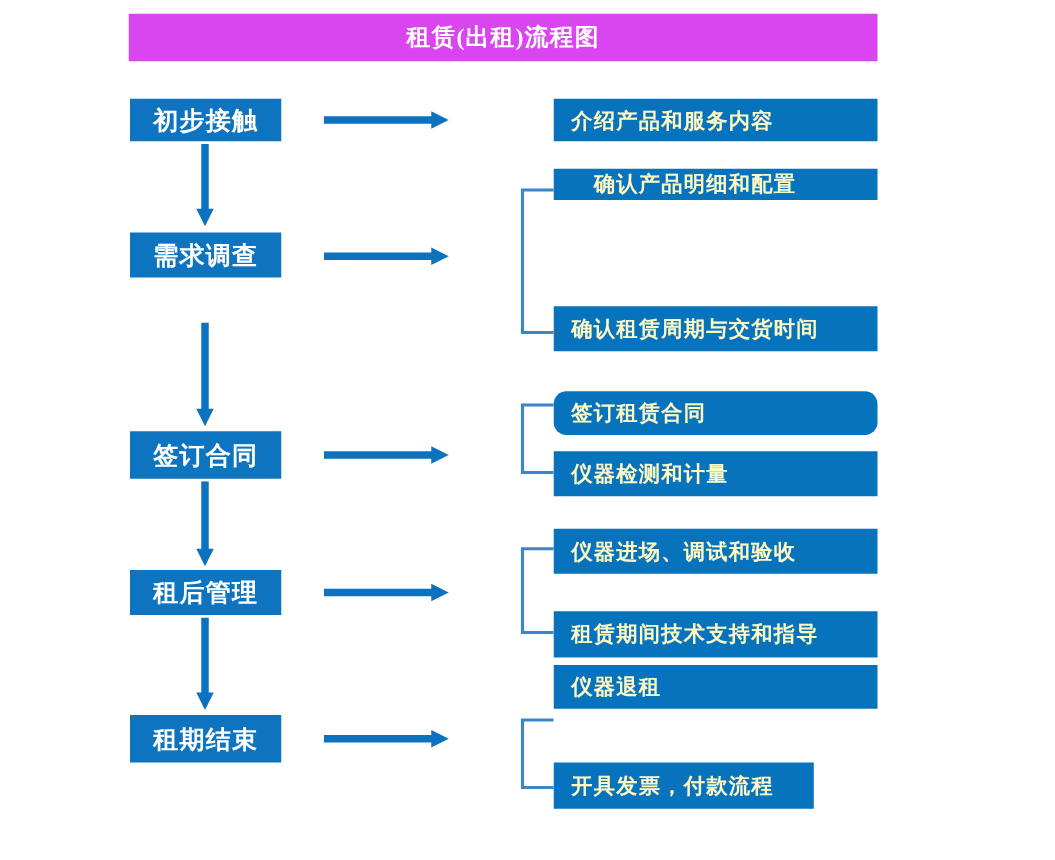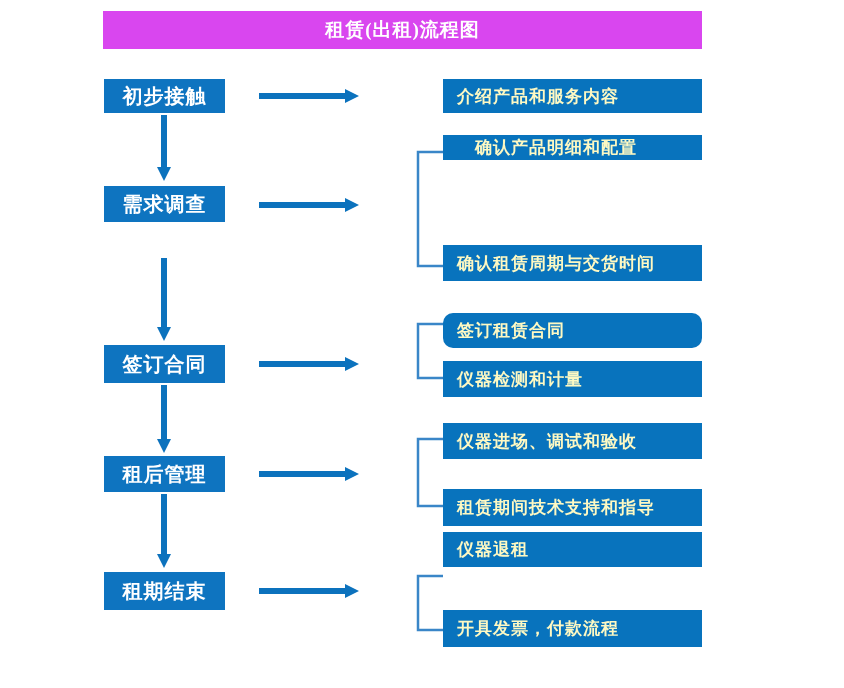--- a/index.html
+++ b/index.html
@@ -182,15 +182,15 @@
   <div class="detail-box" style="left:443px; top:489px; width:259px; height:37px;">租赁期间技术支持和指导</div>
 
   <div class="bracket" style="left:415px; top:574px; width:28px; height:58px;">
     <svg width="28" height="58" viewBox="0 0 28 58">
       <path d="M28 2 L3 2 L3 56 L28 56" fill="none" stroke="#3A86C8" stroke-width="2.5"></path>
     </svg>
   </div>
 
   <div class="detail-box" style="left:443px; top:532px; width:259px; height:35px;">仪器退租</div>
 
-  <div class="detail-box" style="left:443px; top:610px; width:259px; height:37px;">开具发票，付款流程</div>
+  <div class="detail-box" style="left:443px; top:610px; width:208px; height:37px;">开具发票，付款流程</div>
 
 </div>
 
 </body></html>

